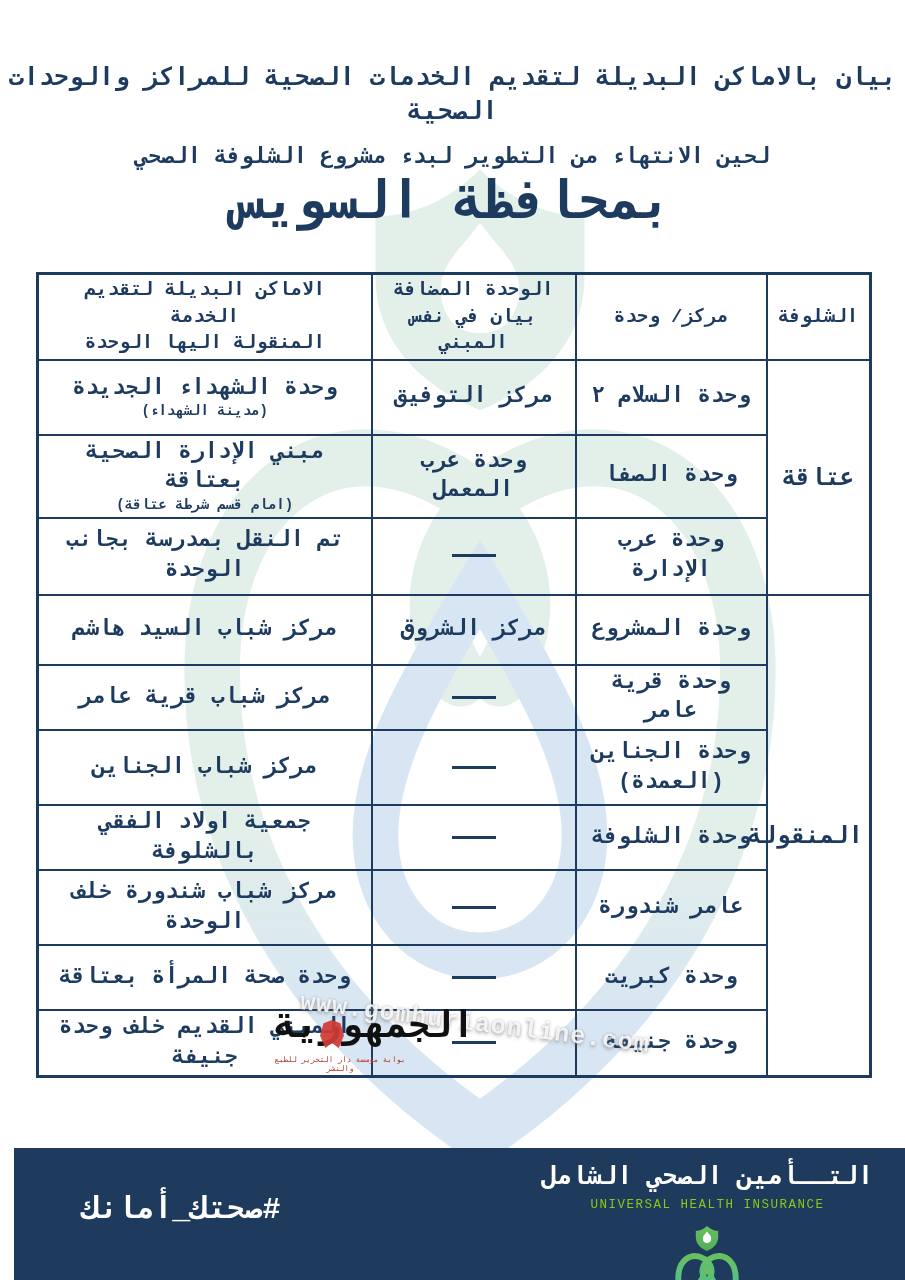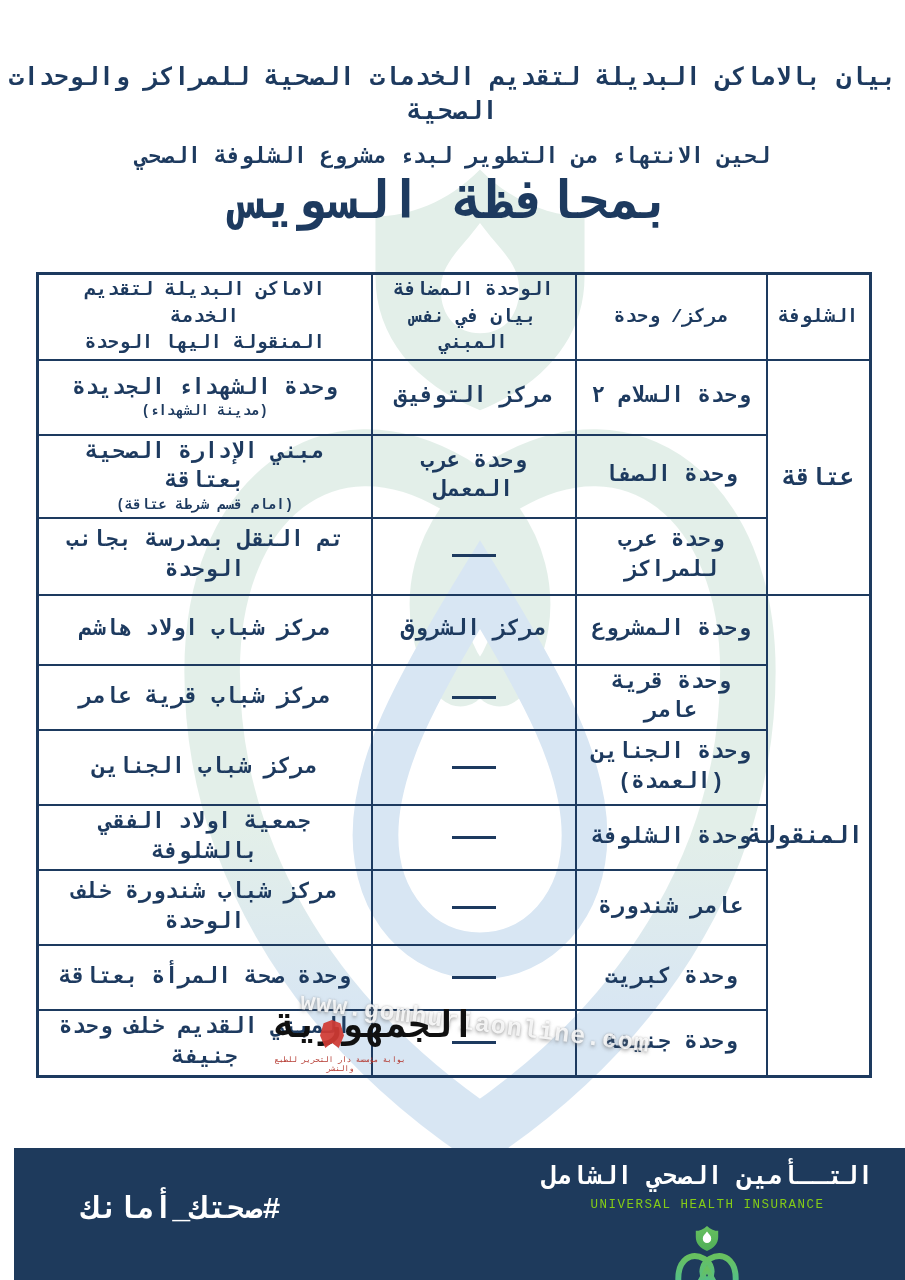--- a/index.html
+++ b/index.html
@@ -129,37 +129,37 @@
             <td>
               <div class="cmain">وحدة عرب المعمل</div>
             </td>
             <td>
               <div class="cmain">مبني الإدارة الصحية بعتاقة</div>
               <div class="cnote">(امام قسم شرطة عتاقة)</div>
             </td>
           </tr>
           <tr style="height: 77px;">
             <td>
-              <div class="cmain">وحدة عرب للمراكز</div>
+              <div class="cmain">وحدة عرب الإدارة</div>
             </td>
             <td><span class="dash"></span></td>
             <td>
               <div class="cmain">تم النقل بمدرسة بجانب الوحدة</div>
             </td>
           </tr>
           <tr style="height: 70px;">
             <td class="admin-cell" rowspan="7">المنقولة</td>
             <td>
               <div class="cmain">وحدة المشروع</div>
             </td>
             <td>
               <div class="cmain">مركز الشروق</div>
             </td>
             <td>
-              <div class="cmain">مركز شباب اولاد هاشم</div>
+              <div class="cmain">مركز شباب السيد هاشم</div>
             </td>
           </tr>
           <tr style="height: 65px;">
             <td>
               <div class="cmain">وحدة قرية عامر</div>
             </td>
             <td><span class="dash"></span></td>
             <td>
               <div class="cmain">مركز شباب قرية عامر</div>
             </td>

